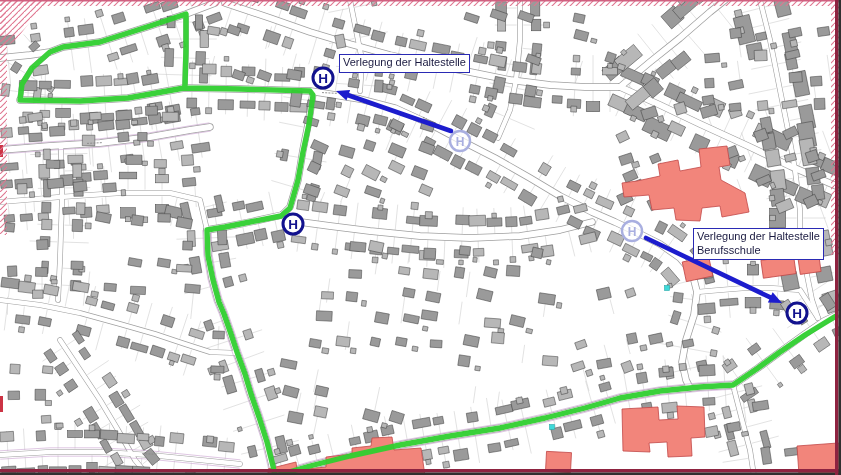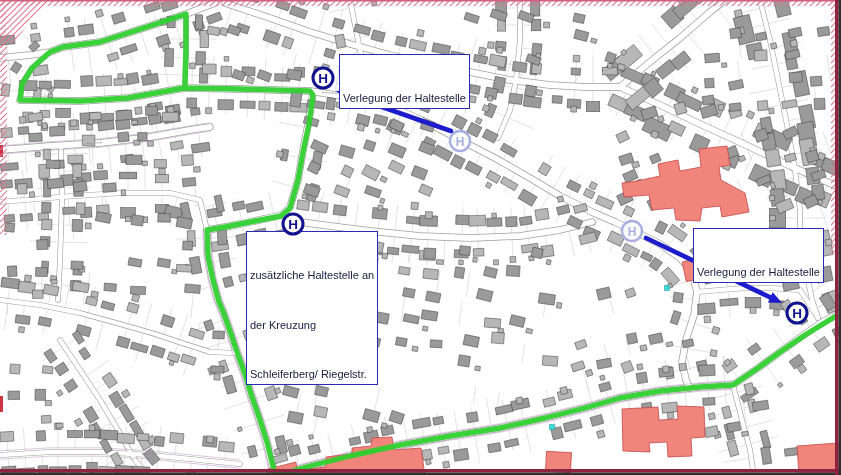--- a/index.html
+++ b/index.html
@@ -4,21 +4,21 @@
 <style>
   html,body{margin:0;padding:0;background:#202020;}
   body{font-family:"Liberation Sans",sans-serif;}
   #wrap{position:relative;width:841px;height:475px;background:#ffffff;overflow:hidden;}
   #map{position:absolute;left:0;top:0;}
   .map-label{
     position:absolute;z-index:5;background:#ffffff;border:1.6px solid #2a2ab4;
     padding:1px 3px 2px 3px;font-size:11px;line-height:13.5px;color:#1a1a40;
     white-space:nowrap;
   }
-  .map-label span{display:block;margin-top:36px;}
+  .map-label span{display:block;}
   .hstop{
     position:absolute;z-index:6;width:17px;height:17px;border:3.4px solid #12128e;
     border-radius:50%;background:#ffffff;display:flex;align-items:center;justify-content:center;
     font-weight:bold;font-size:13.5px;color:#12128e;transform:translate(-50%,-50%);
     line-height:1;
   }
   .old-c{fill:#ffffff;fill-opacity:.72;stroke:#a9afe0;stroke-width:2.4;}
   .old-t{font-size:12px;font-weight:bold;fill:#a9afe0;text-anchor:middle;font-family:"Liberation Sans",sans-serif;}
 </style>
 </head>
@@ -1436,27 +1436,23 @@
         <rect x="0" y="469" width="841" height="3.5" fill="#8e2340"></rect>
         <rect x="0" y="472.5" width="841" height="2.5" fill="#303030"></rect>
         <rect x="835" y="0" width="3.5" height="475" fill="#8e2340"></rect>
         <rect x="838.5" y="0" width="2.5" height="475" fill="#303030"></rect>
       </g>
   </svg>
 
   <div class="map-label" id="label-0" style="left: 339px; top: 54px;">
     <span>Verlegung der Haltestelle</span>
   </div>
-  <div class="map-label" id="label-1" style="left: 246px; top: 231px;">
-    <span>zusätzliche Haltestelle an</span>
-    <span>der Kreuzung</span>
-    <span>Schleiferberg/ Riegelstr.</span>
-  </div>
   <div class="map-label" id="label-2" style="left: 693px; top: 228px;">
     <span>Verlegung der Haltestelle</span>
+    <span>Berufsschule</span>
   </div>
 
   <div class="hstop" id="hstop-0" style="left: 323px; top: 78px;">
       <span>H</span>
     </div>
   <div class="hstop" id="hstop-1" style="left: 293px; top: 224px;">
       <span>H</span>
     </div>
   <div class="hstop" id="hstop-2" style="left: 797px; top: 313px;">
       <span>H</span>

